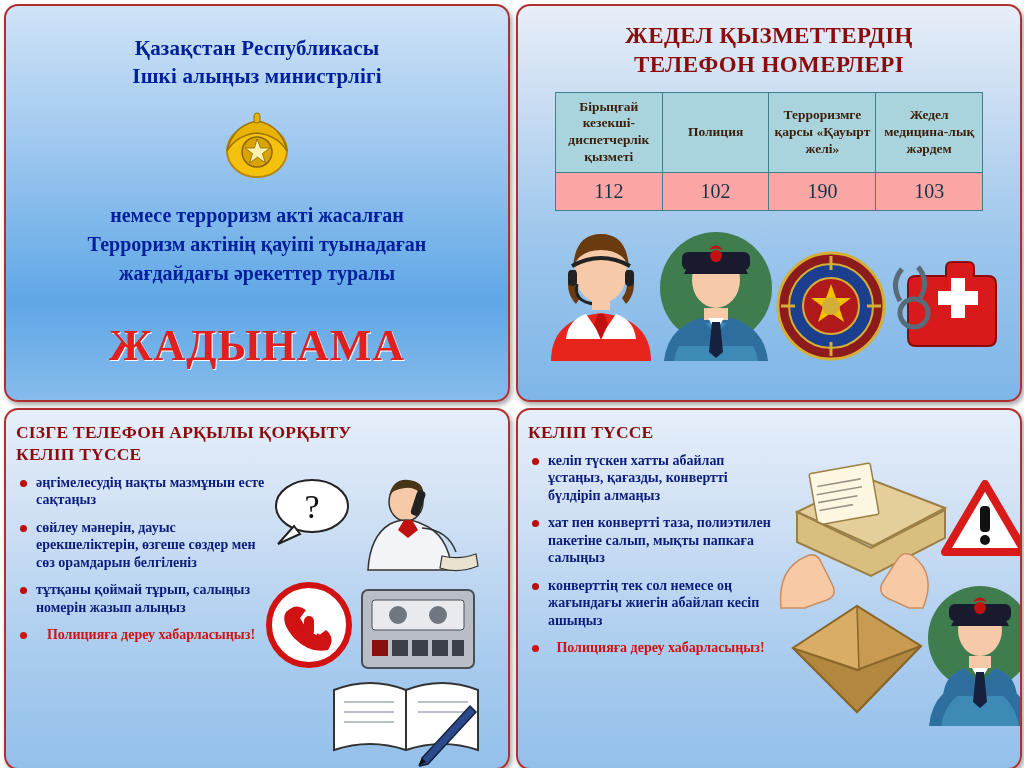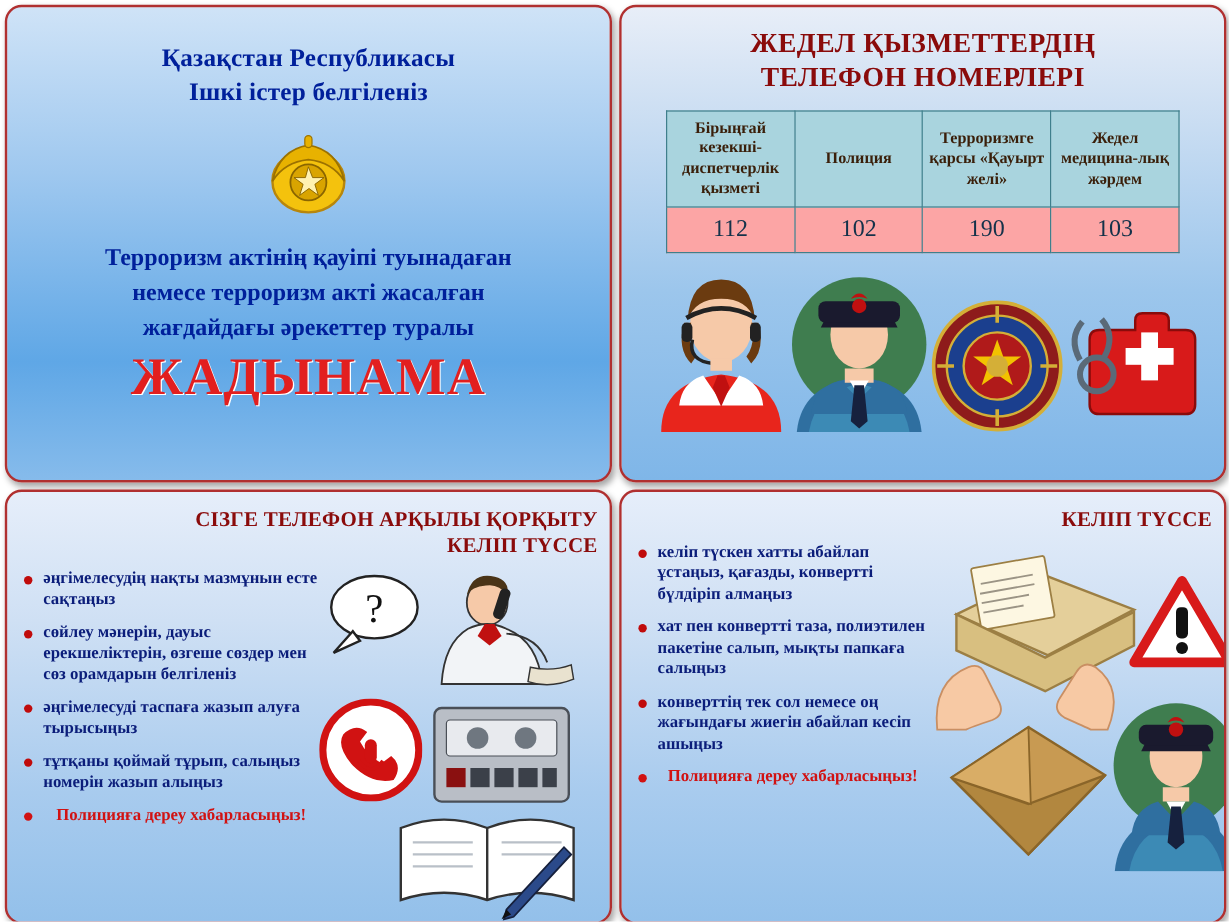--- a/index.html
+++ b/index.html
@@ -59,21 +59,21 @@
     font-weight: bold;
     font-size: 20px;
     line-height: 1.45;
     margin-top: 6px;
   }
   .p1-title {
     color: #e21f1f;
     font-weight: bold;
     font-size: 44px;
     letter-spacing: 1px;
-    margin-top: 0;
+    margin-top: 32px;
     text-shadow: 1px 1px 0 #ffffff;
   }
   
   .p2 {
     background: linear-gradient(180deg, #e8eef8 0%, #cfe0f3 20%, #9cc6ec 60%, #7fb6e8 100%);
     padding: 10px 28px;
   }
   .p2-title {
     color: #8a0b0b;
     font-weight: bold;
@@ -120,21 +120,21 @@
   .p2-icons > div { position: relative; }
   
   .p3, .p4 {
     background: linear-gradient(180deg, #e6eefa 0%, #cfe0f4 30%, #a8cbee 70%, #93c0ea 100%);
     padding: 8px 10px;
   }
   .pt {
     color: #8a0b0b;
     font-weight: bold;
     font-size: 17.5px;
-    text-align: right;
+    text-align: left;
     line-height: 1.25;
     margin: 4px 0 8px;
     letter-spacing: 0.2px;
   }
   .content-row { display: flex; }
   ul.bullets {
     list-style: none;
     margin: 0;
     padding: 0 0 0 4px;
   }
@@ -167,36 +167,36 @@
   .abs { position: absolute; }
 </style>
 </head>
 <body>
 
 <div class="poster">
 
   <div class="panel p1">
     <div class="p1-ministry">
       <div>Қазақстан Республикасы</div>
-      <div>Ішкі істер белгіленіз</div>
+      <div>Ішкі алыңыз министрлігі</div>
     </div>
 
     <div class="emblem">
       <svg width="86" height="86" viewBox="0 0 86 86">
         <ellipse cx="43" cy="46" rx="30" ry="26" fill="#f4c20d" stroke="#b8860b" stroke-width="2"></ellipse>
         <path d="M13 46 q6 -26 30 -30 q24 4 30 30 q-10 -16 -30 -18 q-20 2 -30 18 z" fill="#e8b200" stroke="#9c7200" stroke-width="1.5"></path>
         <circle cx="43" cy="47" r="15" fill="#d9a400" stroke="#8a6500" stroke-width="1.5"></circle>
         <path d="M43 34 l3.5 9 h9.5 l-7.6 5.6 2.9 9.2 -7.8 -5.7 -7.8 5.7 2.9 -9.2 -7.6 -5.6 h9.5 z" fill="#fff2b0" stroke="#8a6500" stroke-width="0.8"></path>
         <rect x="40" y="8" width="6" height="10" rx="3" fill="#e8b200" stroke="#9c7200"></rect>
       </svg>
     </div>
 
     <div class="p1-desc">
+      <div>немесе терроризм акті жасалған</div>
       <div>Терроризм актінің қауіпі туынадаған</div>
-      <div>немесе терроризм акті жасалған</div>
       <div>жағдайдағы әрекеттер туралы</div>
     </div>
 
     <div class="p1-title">ЖАДЫНАМА</div>
   </div>
 
   <div class="panel p2">
     <div class="p2-title">
       <div>ЖЕДЕЛ ҚЫЗМЕТТЕРДІҢ</div>
       <div>ТЕЛЕФОН НОМЕРЛЕРІ</div>
@@ -285,21 +285,20 @@
     <div class="pt">
       <div>СІЗГЕ  ТЕЛЕФОН АРҚЫЛЫ ҚОРҚЫТУ</div>
       <div>КЕЛІП ТҮССЕ</div>
     </div>
 
     <div class="content-row">
       <div class="left-col-3">
         <ul class="bullets">
           <li>әңгімелесудің нақты мазмұнын есте сақтаңыз</li>
           <li>сөйлеу мәнерін, дауыс ерекшеліктерін, өзгеше сөздер мен сөз орамдарын белгіленіз</li>
-          <li>әңгімелесуді таспаға жазып алуға тырысыңыз</li>
           <li>тұтқаны қоймай тұрып, салыңыз номерін жазып алыңыз</li>
           <li class="alert">Полицияға дереу хабарласыңыз!</li>
         </ul>
       </div>
 
       <div class="right-col-3">
 
         <svg class="abs" style="left:6px; top:0;" width="78" height="72" viewBox="0 0 78 72">
           <ellipse cx="40" cy="32" rx="36" ry="26" fill="#fff" stroke="#222" stroke-width="2"></ellipse>
           <path d="M22 52 l-16 18 l22 -10z" fill="#fff" stroke="#222" stroke-width="2"></path>

